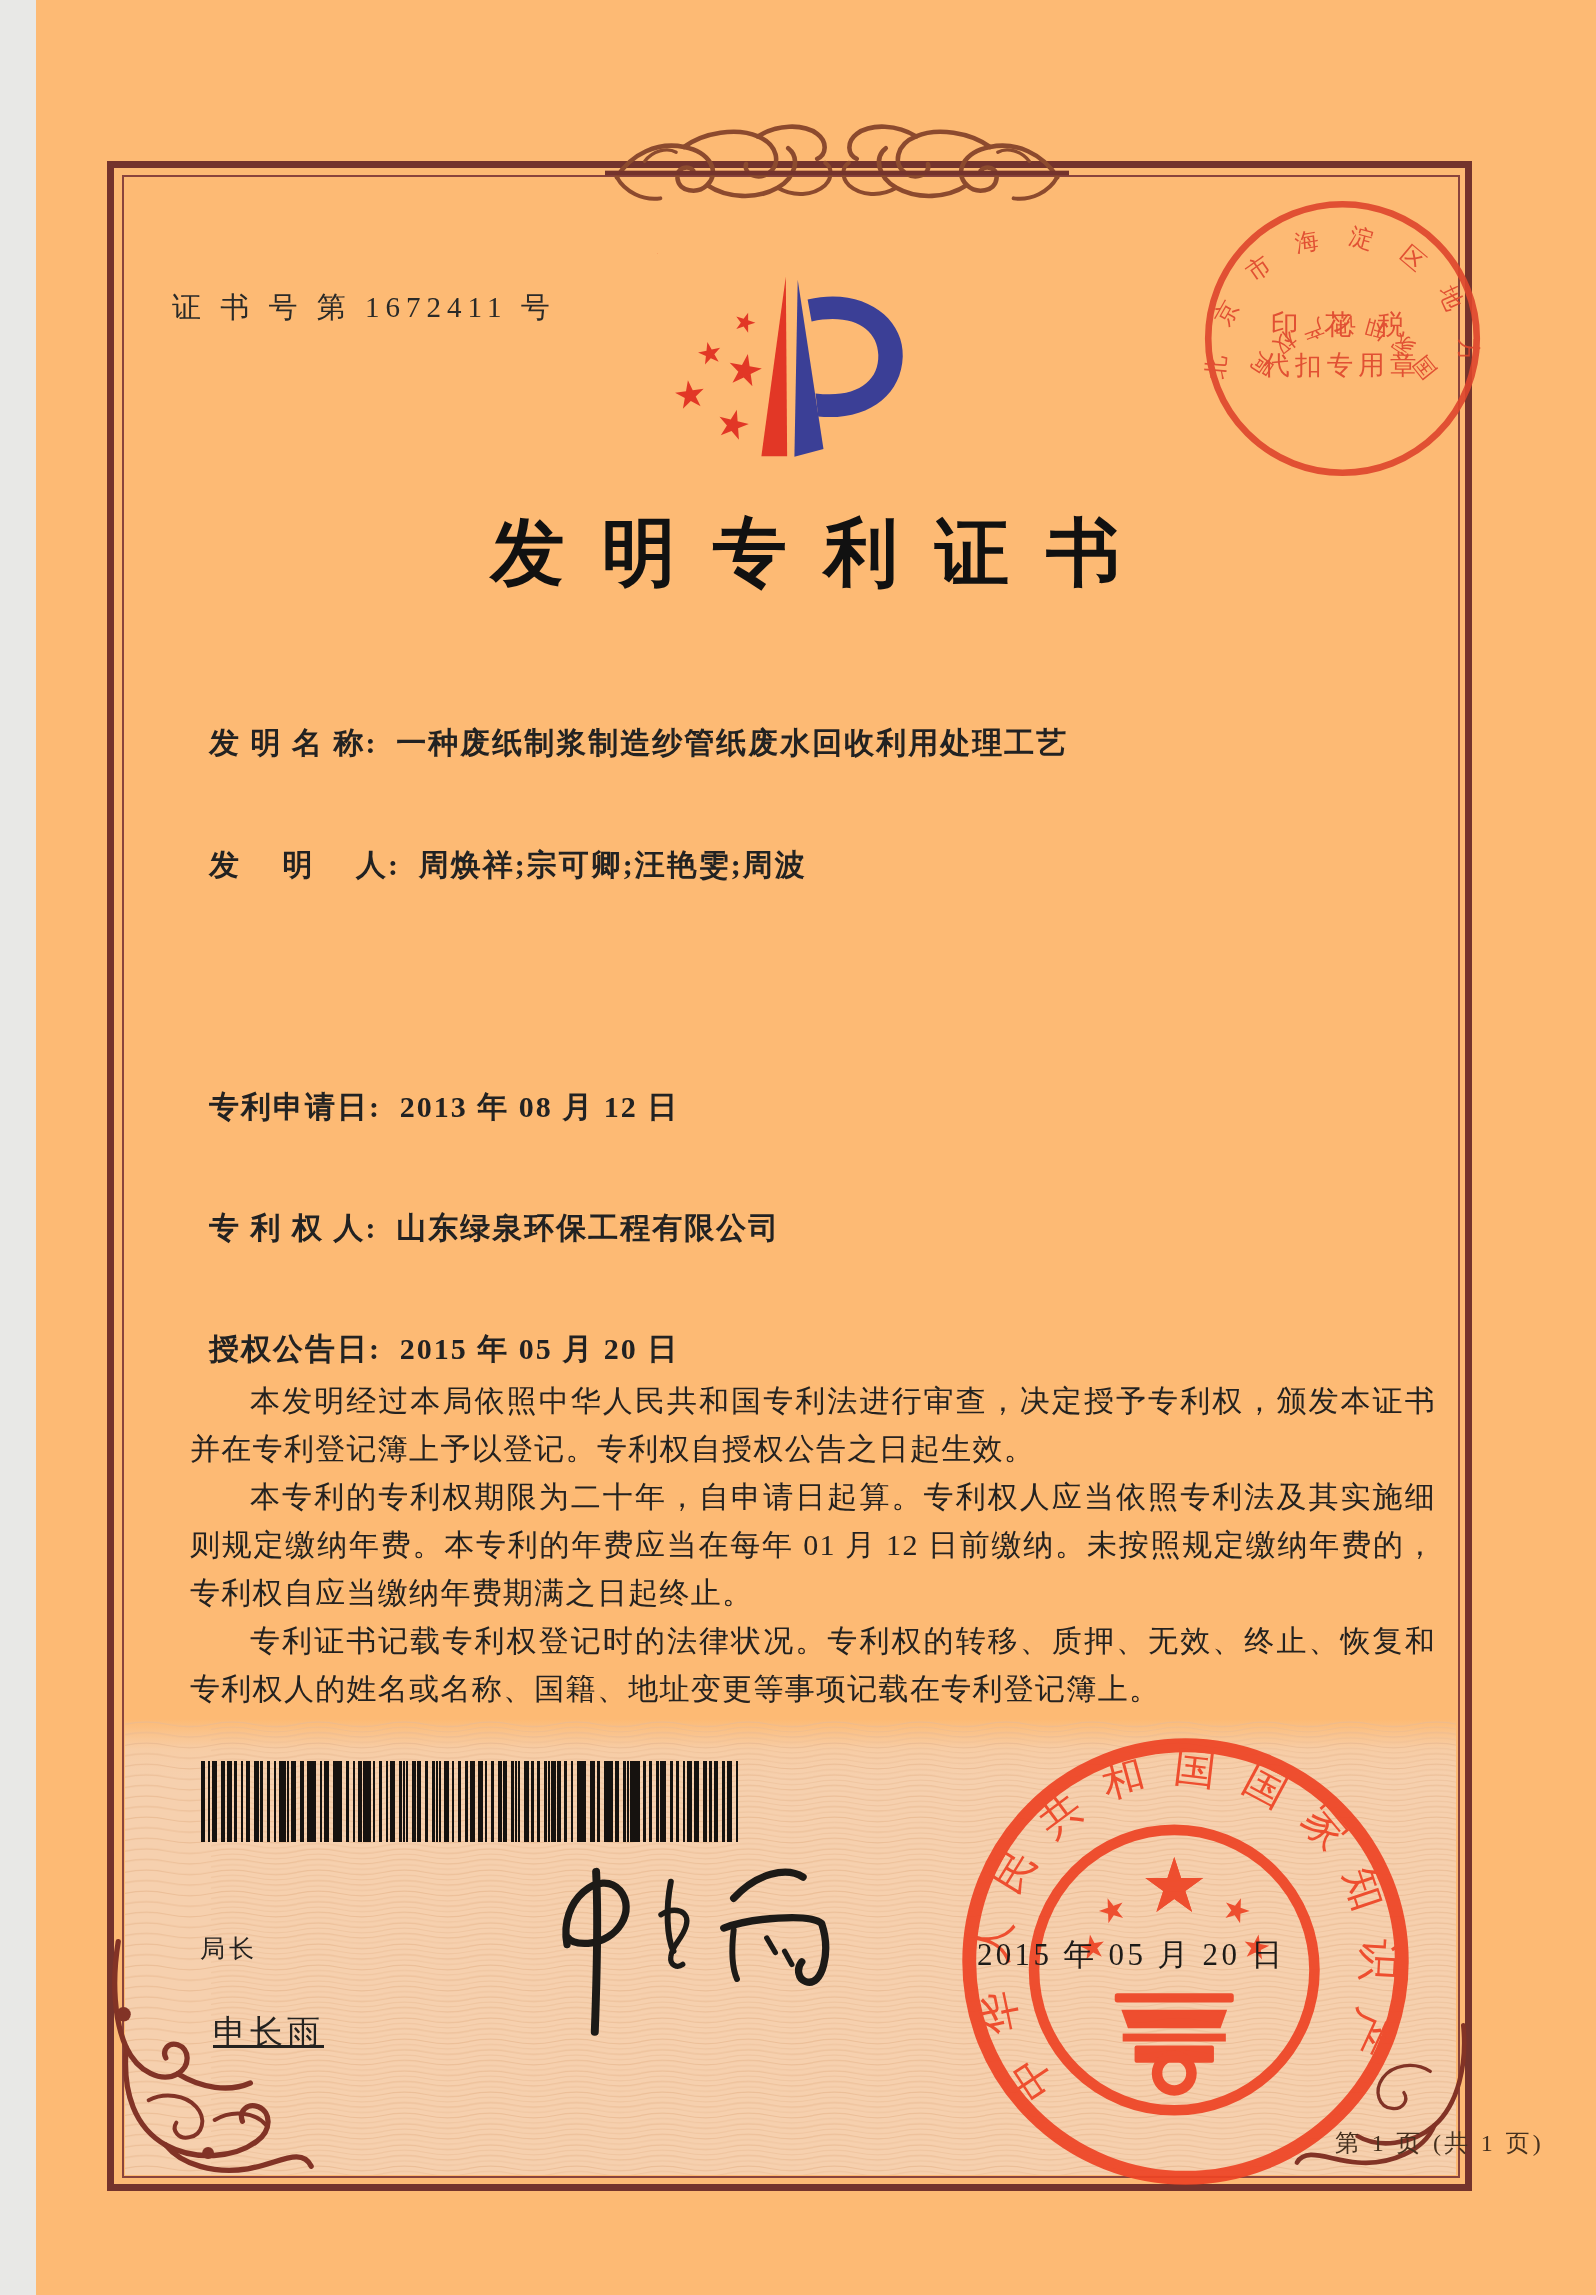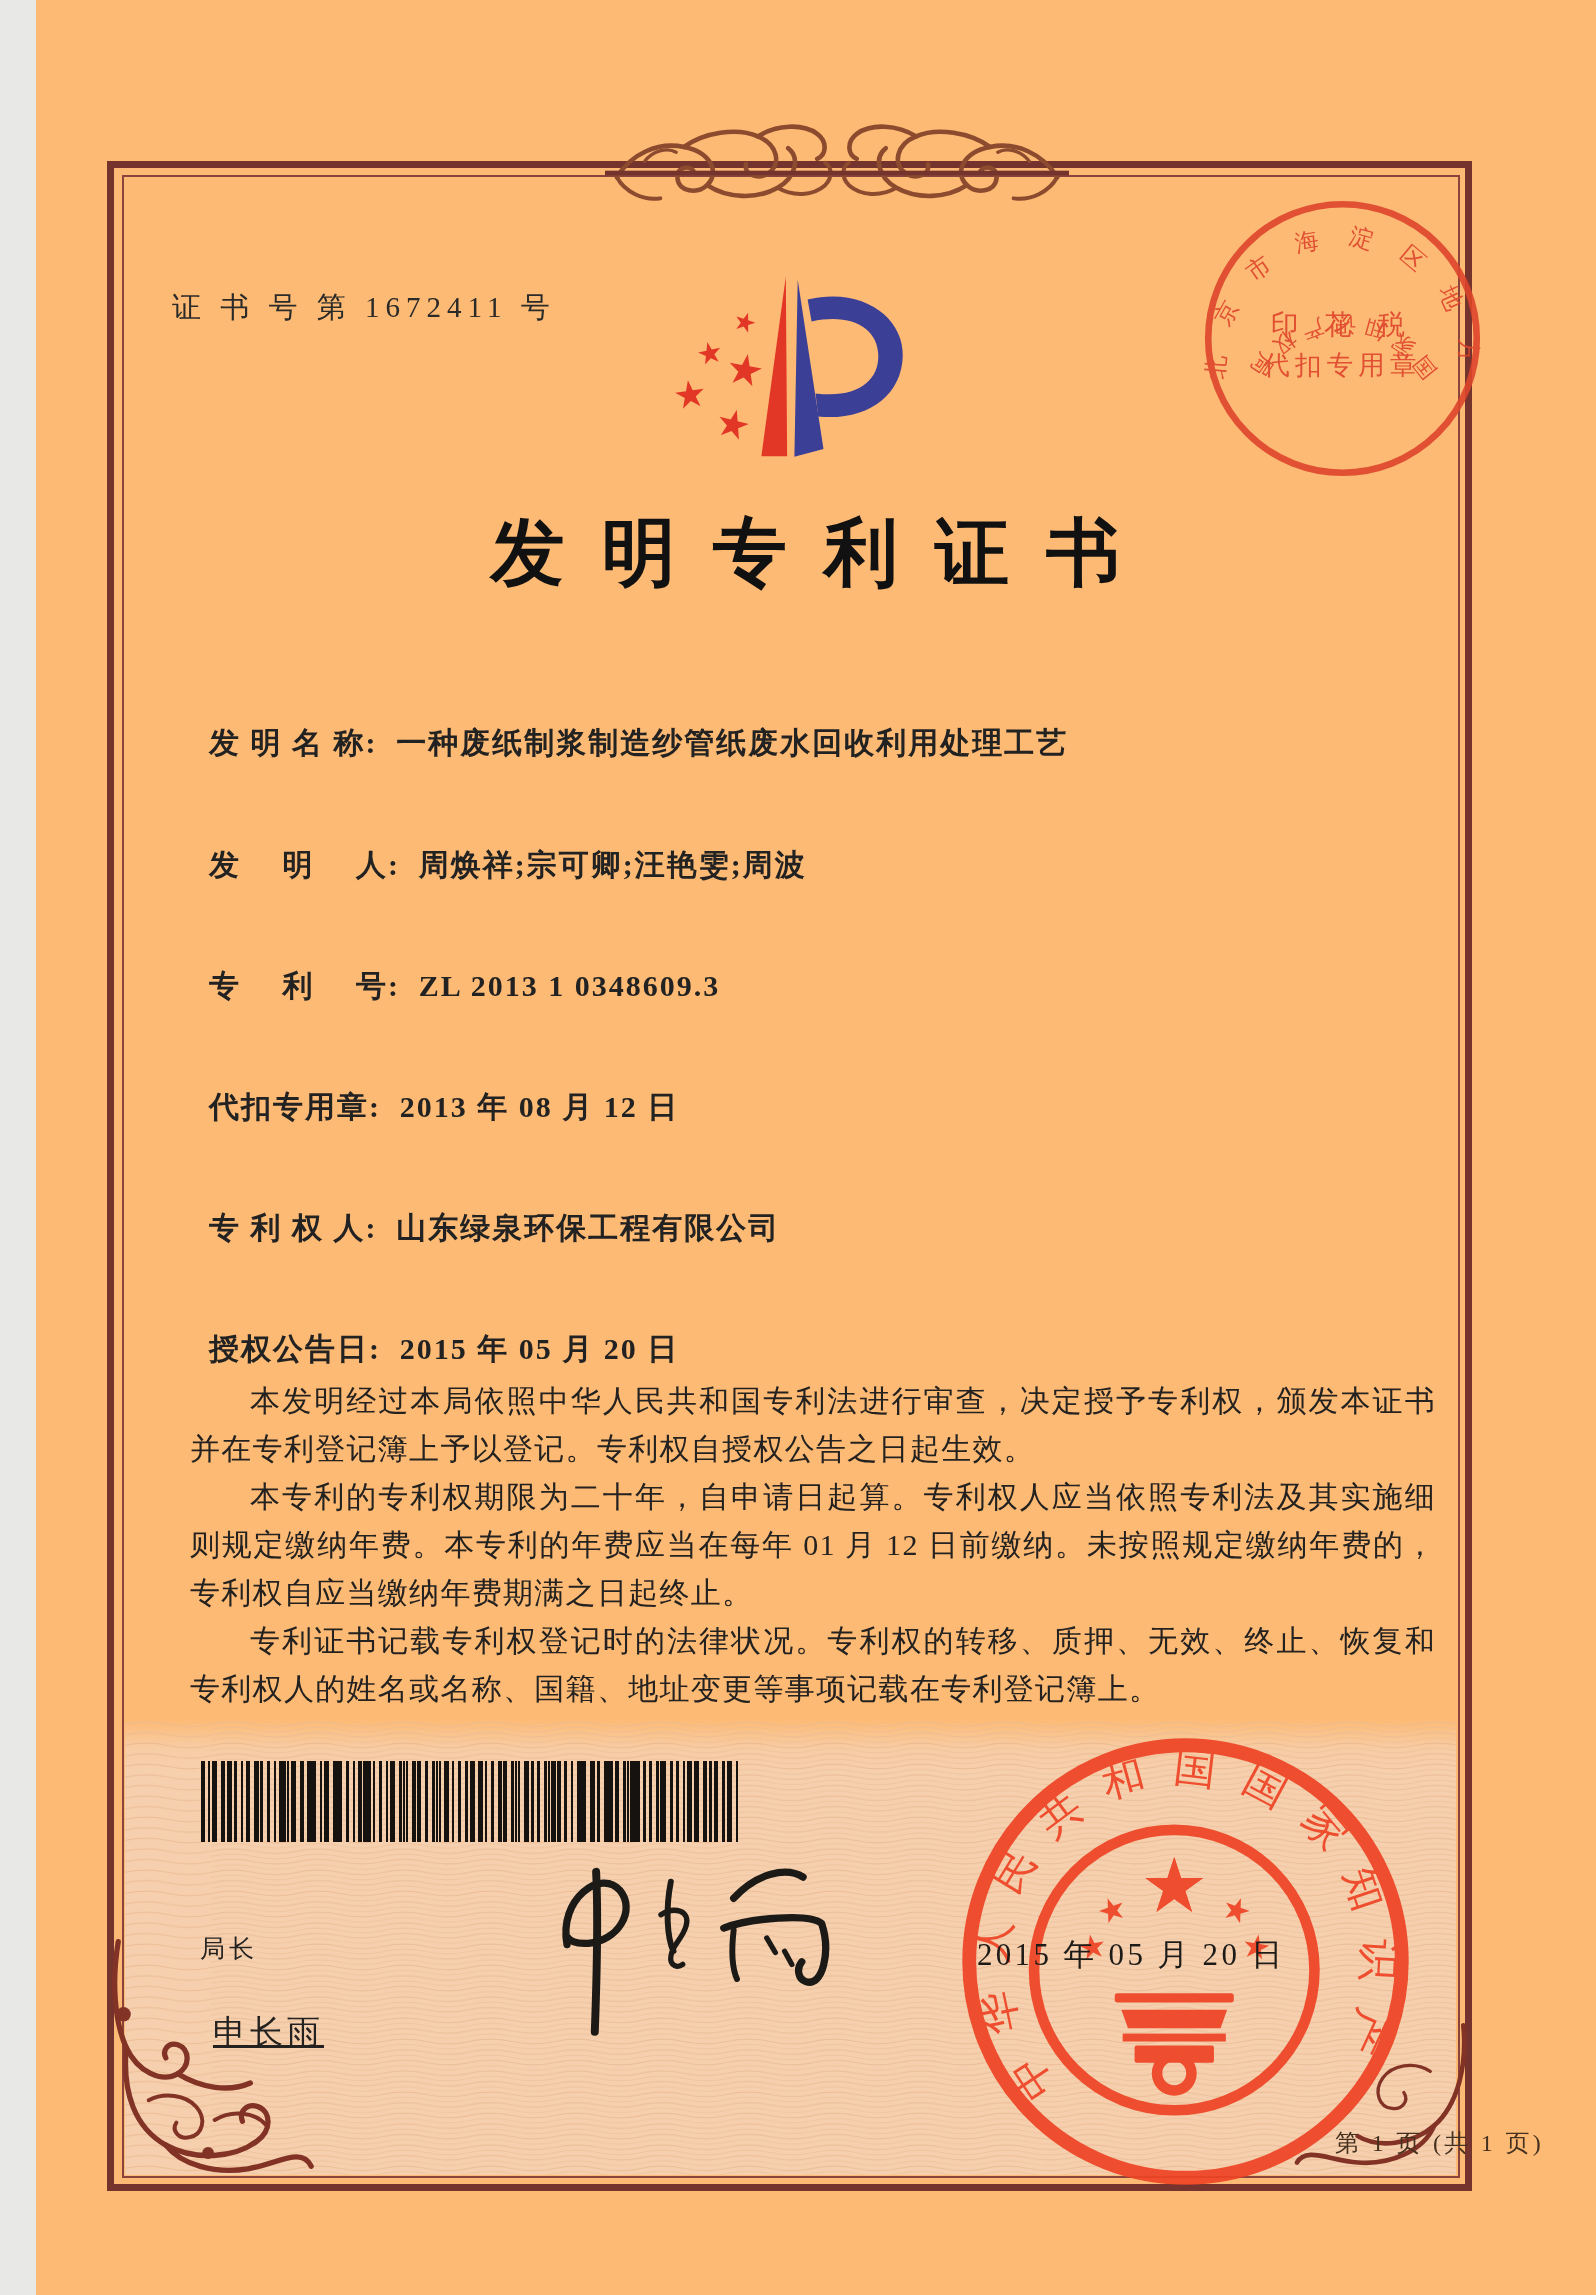--- a/index.html
+++ b/index.html
@@ -136,26 +136,22 @@
   <div class="title">发  明  专  利  证  书</div>
 
   <div class="field-row" style="top:723px">
     <span class="lbl">发 明 名 称:</span>
     <span class="val">一种废纸制浆制造纱管纸废水回收利用处理工艺</span>
   </div>
   <div class="field-row" style="top:845px">
     <span class="lbl">发　 明　 人:</span>
     <span class="val">周焕祥;宗可卿;汪艳雯;周波</span>
   </div>
-  <div class="field-row" style="top:966px">
-    <span class="lbl">专　 利　 号:</span>
-    <span class="val">ZL 2013 1 0348609.3</span>
-  </div>
   <div class="field-row" style="top:1087px">
-    <span class="lbl">代扣专用章:</span>
+    <span class="lbl">专利申请日:</span>
     <span class="val">2013 年 08 月 12 日</span>
   </div>
   <div class="field-row" style="top:1208px">
     <span class="lbl">专 利 权 人:</span>
     <span class="val">山东绿泉环保工程有限公司</span>
   </div>
   <div class="field-row" style="top:1329px">
     <span class="lbl">授权公告日:</span>
     <span class="val">2015 年 05 月 20 日</span>
   </div>

